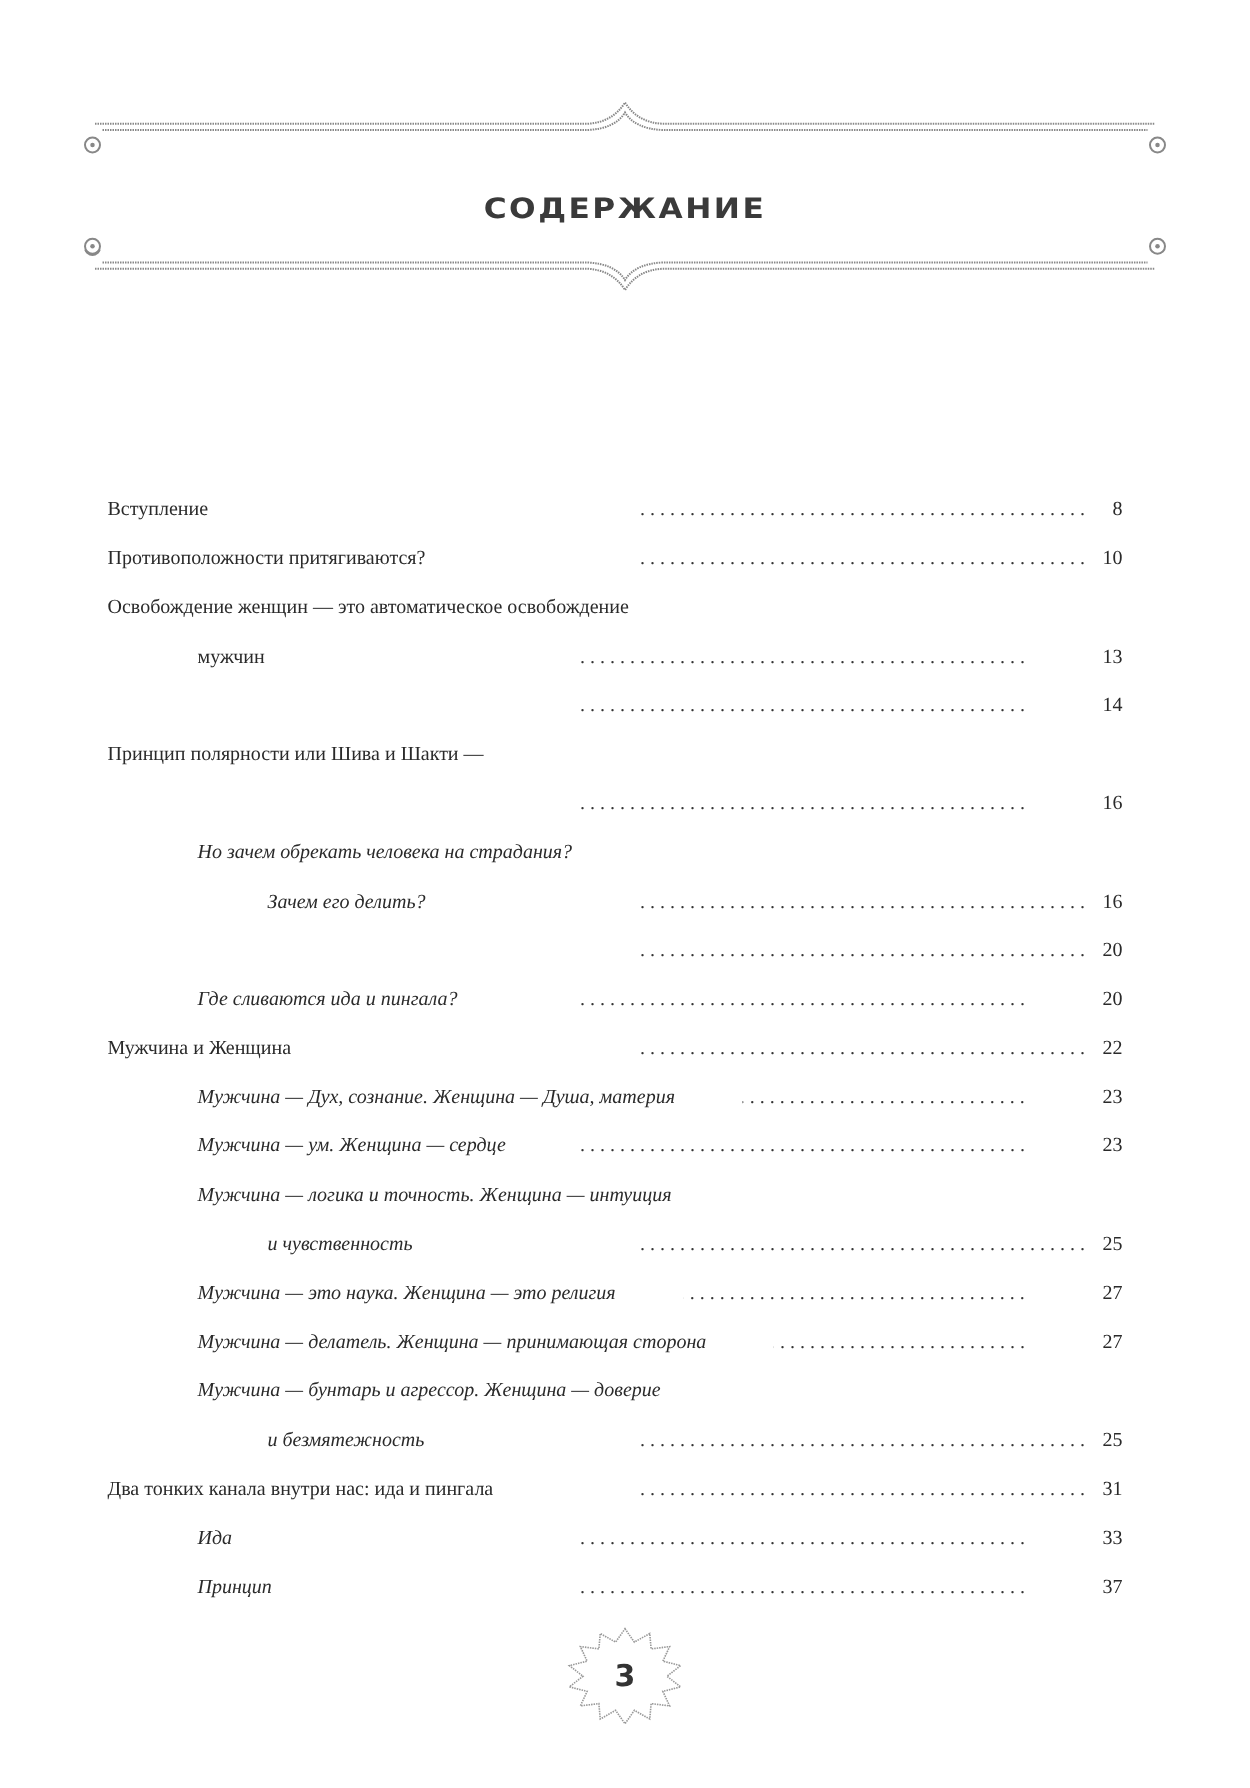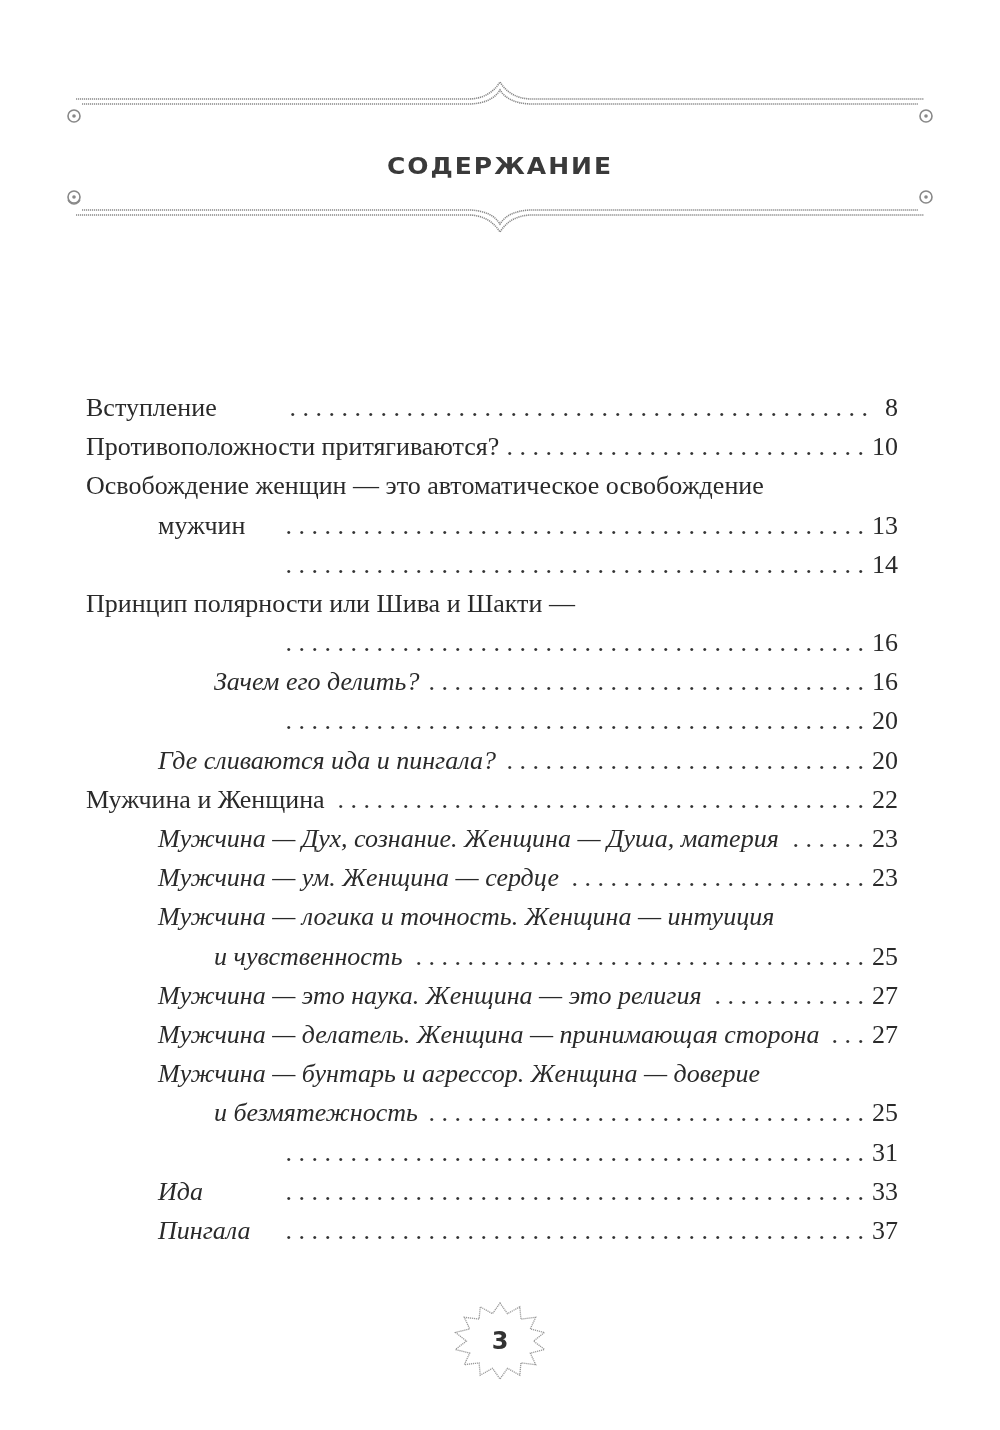--- a/index.html
+++ b/index.html
@@ -40,24 +40,24 @@
     .toc {
       position: absolute;
       left: 86px;
       top: 388px;
       width: 812px;
     }
     .toc-row {
       position: relative;
       height: 39.2px;
       line-height: 39.2px;
-      font-size: 26px;
+      font-size: 16px;
       white-space: nowrap;
       display: flex;
-      align-items: flex-end;
+      align-items: flex-start;
     }
     .toc-row.italic { font-style: italic; }
     .toc-row .text {
       flex: 0 0 auto;
       background: #ffffff;
       padding-right: 6px;
     }
     .toc-row .dots {
       flex: 1 1 auto;
       overflow: hidden;
@@ -69,21 +69,21 @@
       direction: rtl;
     }
     .toc-row .page {
       flex: 0 0 auto;
       font-style: normal;
       padding-left: 8px;
       min-width: 22px;
       text-align: right;
     }
     .indent-0 { padding-left: 0; }
-    .indent-1 { padding-left: 72px; }
+    .indent-1 { padding-left: 72px; gap: 48px; }
     .indent-2 { padding-left: 128px; }
     .page-number {
       position: absolute;
       left: 448px;
       top: 1300px;
       width: 104px;
       height: 82px;
     }
     .page-number svg { position: absolute; left: 0; top: 0; }
     .page-number .num {
@@ -164,20 +164,23 @@
       <span class="dots">. . . . . . . . . . . . . . . . . . . . . . . . . . . . . . . . . . . . . . . . . . . . .</span>
       <span class="page">14</span>
     </div>
     <div class="toc-row indent-0">
       <span class="text">Принцип полярности или Шива и Шакти —</span>
     </div>
     <div class="toc-row indent-1">
       <span class="dots">. . . . . . . . . . . . . . . . . . . . . . . . . . . . . . . . . . . . . . . . . . . . .</span>
       <span class="page">16</span>
     </div>
+    <div class="toc-row indent-1 italic">
+      <span class="text">Но зачем обрекать человека на страдания?</span>
+    </div>
     <div class="toc-row indent-2 italic">
       <span class="text">Зачем его делить?</span>
       <span class="dots">. . . . . . . . . . . . . . . . . . . . . . . . . . . . . . . . . . . . . . . . . . . . .</span>
       <span class="page">16</span>
     </div>
     <div class="toc-row indent-0">
       <span class="dots">. . . . . . . . . . . . . . . . . . . . . . . . . . . . . . . . . . . . . . . . . . . . .</span>
       <span class="page">20</span>
     </div>
     <div class="toc-row indent-1 italic">
@@ -220,30 +223,31 @@
     </div>
     <div class="toc-row indent-1 italic">
       <span class="text">Мужчина — бунтарь и агрессор. Женщина — доверие</span>
     </div>
     <div class="toc-row indent-2 italic">
       <span class="text">и безмятежность</span>
       <span class="dots">. . . . . . . . . . . . . . . . . . . . . . . . . . . . . . . . . . . . . . . . . . . . .</span>
       <span class="page">25</span>
     </div>
     <div class="toc-row indent-0">
+      <span class="text">Два тонких канала внутри нас: ида и пингала</span>
       <span class="dots">. . . . . . . . . . . . . . . . . . . . . . . . . . . . . . . . . . . . . . . . . . . . .</span>
       <span class="page">31</span>
     </div>
     <div class="toc-row indent-1 italic">
       <span class="text">Ида</span>
       <span class="dots">. . . . . . . . . . . . . . . . . . . . . . . . . . . . . . . . . . . . . . . . . . . . .</span>
       <span class="page">33</span>
     </div>
     <div class="toc-row indent-1 italic">
-      <span class="text">Пингала</span>
+      <span class="text">Принцип</span>
       <span class="dots">. . . . . . . . . . . . . . . . . . . . . . . . . . . . . . . . . . . . . . . . . . . . .</span>
       <span class="page">37</span>
     </div>
   </div>
 
 <div class="page-number">
   <svg width="104" height="82" viewBox="0 0 104 82">
     <polygon fill="none" stroke="#999" stroke-width="1.3" stroke-dasharray="1.2 0.8" id="starburst" points="52.0,3.0 59.5,13.7 71.8,6.8 72.9,19.1 87.7,17.3 82.3,28.9 96.5,32.5 85.6,41.0 96.5,49.5 82.3,53.1 87.7,64.7 72.9,62.9 71.8,75.2 59.5,68.3 52.0,79.0 44.5,68.3 32.2,75.2 31.1,62.9 16.3,64.7 21.7,53.1 7.5,49.5 18.4,41.0 7.5,32.5 21.7,28.9 16.3,17.3 31.1,19.1 32.2,6.8 44.5,13.7"></polygon>
   </svg>
   <div class="num">3</div>

